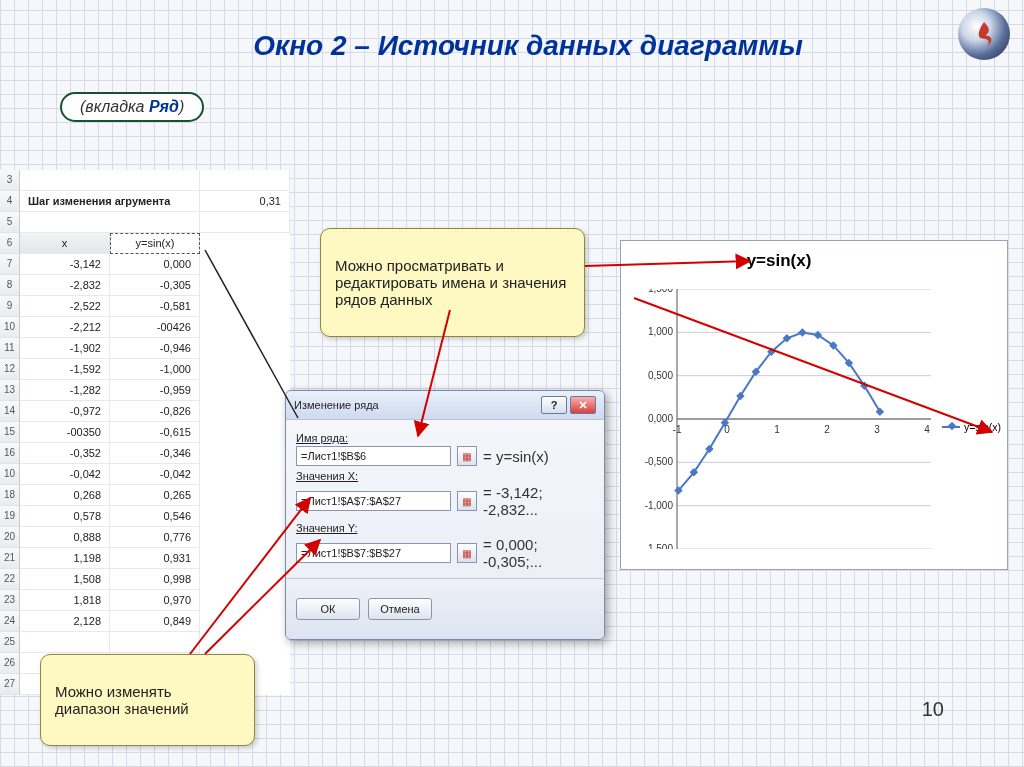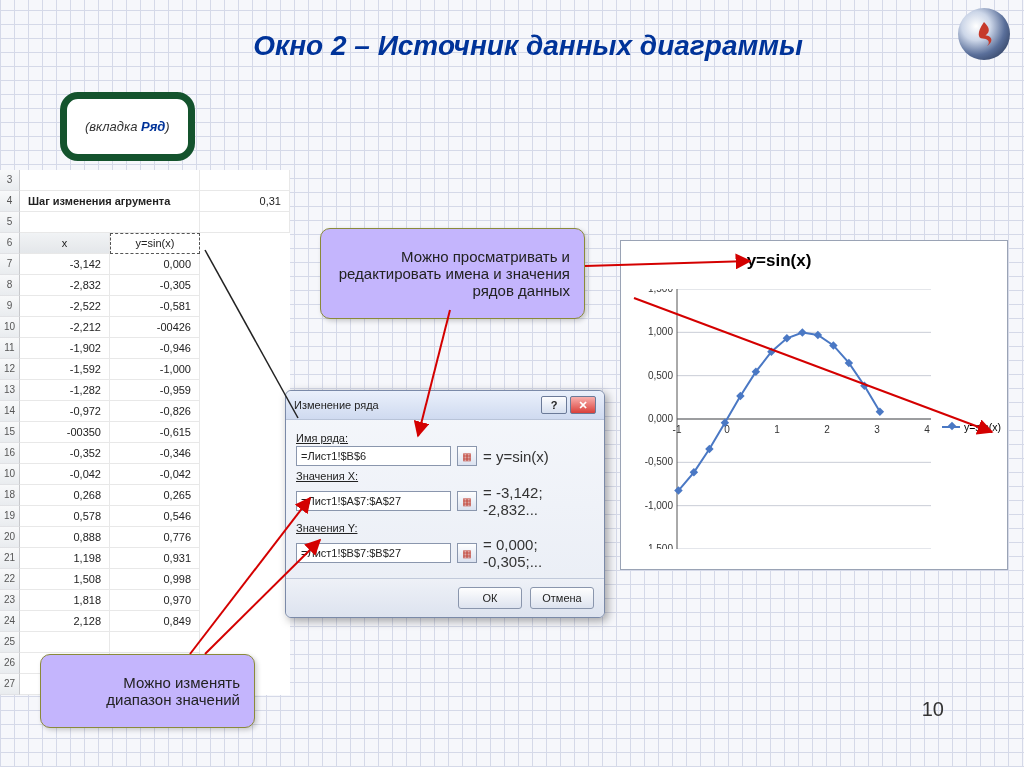--- a/index.html
+++ b/index.html
@@ -23,25 +23,25 @@
     font-weight: bold;
     font-style: italic;
     font-size: 28px;
     margin-left: 32px;
   }
   .subtitle-pill {
     position: absolute;
     top: 92px;
     left: 60px;
     background: #fff;
-    border: 7px solid #14532d;
+    border: 2px solid #14532d;
     border-radius: 18px;
-    padding: 20px 18px;
+    padding: 4px 18px;
     font-style: italic;
-    font-size: 13px;
+    font-size: 16px;
     color: #333;
   }
   .subtitle-pill .blue { color: #003399; font-weight: bold; }
   .logo {
     position: absolute;
     top: 8px; right: 14px;
     width: 52px; height: 52px;
     border-radius: 50%;
     background: radial-gradient(circle at 35% 35%, #fff 0%, #ccd6e8 30%, #5a6f9a 60%, #1a2640 100%);
     display:flex;align-items:center;justify-content:center;
@@ -137,42 +137,42 @@
   }
   .range-btn {
     width:20px; height:20px;
     border:1px solid #8a96ad;
     background: linear-gradient(#fff,#dbe2f0);
     display:inline-flex;align-items:center;justify-content:center;
     font-size:10px; color:#c0392b;
   }
   .dlg-preview { flex:1; font-size:15px; color:#333; }
   .dialog-footer {
-    display:flex; justify-content:flex-end; gap:8px;
-    padding:8px 10px;
+    display:flex; justify-content:flex-start; gap:8px;
+    padding:19px 10px;
     border-top:1px solid #c1c9da;
     background:linear-gradient(#eef1f7,#dde3ef);
     border-radius:0 0 6px 6px;
   }
   .dlg-btn {
     min-width:64px; height:22px;
     border:1px solid #8a96ad; border-radius:3px;
     background:linear-gradient(#fefefe,#dde3ef);
     font-size:11px; text-align:center; line-height:20px;
   }
 
   
   .callout {
     position:absolute;
-    background: #c4b5fd;
+    background: #fef9c3;
     border:1.5px solid #8a8a3a;
     border-radius:10px;
-    padding:19px 14px;
+    padding:28px 14px;
     font-size:15px; color:#222;
-    text-align:right;
+    text-align:left;
     box-shadow: 2px 2px 5px rgba(0,0,0,0.2);
   }
   .callout.top { left: 320px; top: 228px; width: 265px; }
   .callout.bottom { left: 40px; top: 654px; width: 215px; }
 
   
   .chart {
     position:absolute;
     left: 620px; top: 240px;
     width: 388px; height: 330px;

